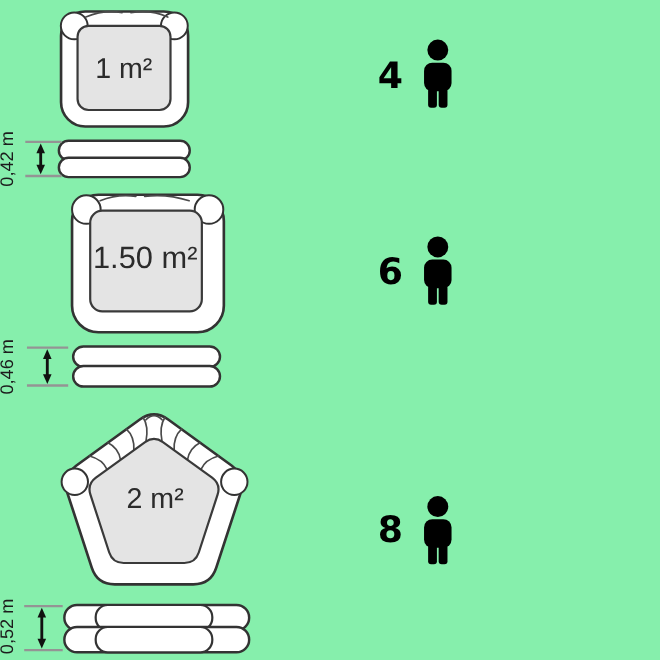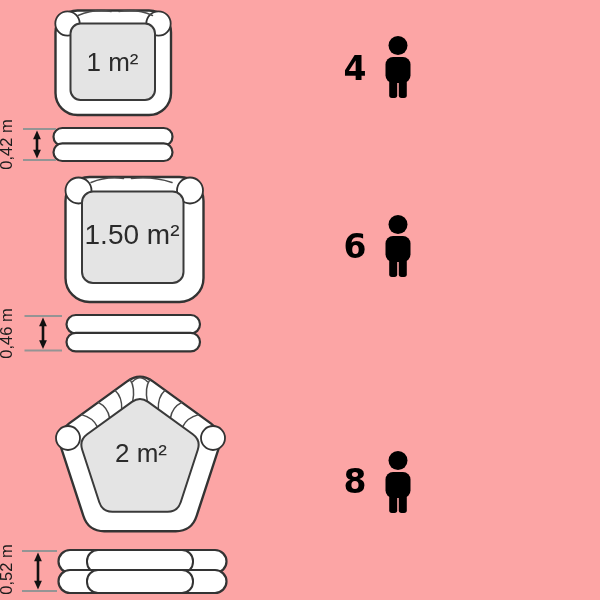--- a/index.html
+++ b/index.html
@@ -1,20 +1,20 @@
 <!DOCTYPE html>
 <html><head>
 <meta charset="utf-8">
 <style>
   html, body { margin: 0; padding: 0; background: #ffffff; }
   .stage {
     position: relative;
     width: 600px;
     height: 600px;
-    background: #fca5a5;
+    background: #86efac;
     overflow: hidden;
     font-family: "Liberation Sans", "DejaVu Sans", sans-serif;
   }
   svg { display: block; }
 
   
   .ol    { fill: #ffffff; stroke: #333333; stroke-width: 2.4; stroke-linejoin: round; }
   .inner { fill: #e4e4e4; stroke: #3a3a3a; stroke-width: 2;   stroke-linejoin: round; }
   .circ  { fill: #ffffff; stroke: #333333; stroke-width: 1.8; }
   .dec   { fill: none;    stroke: #4a4a4a; stroke-width: 1.5; stroke-linecap: round; }

